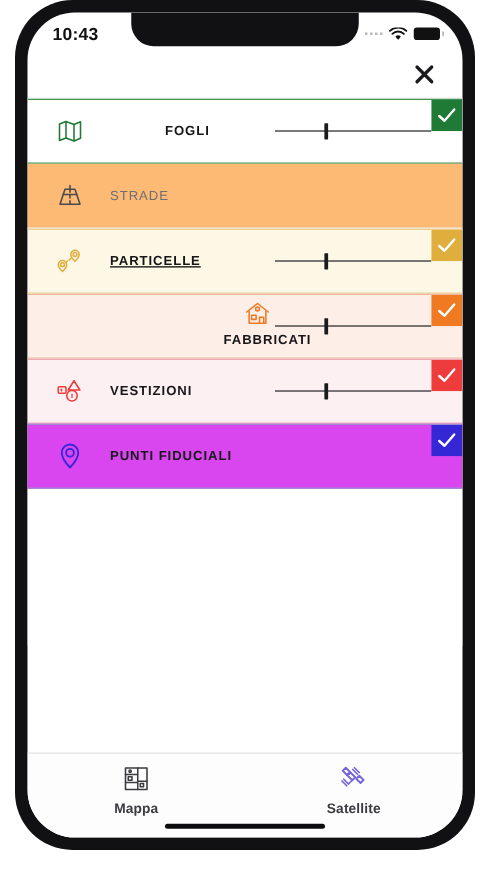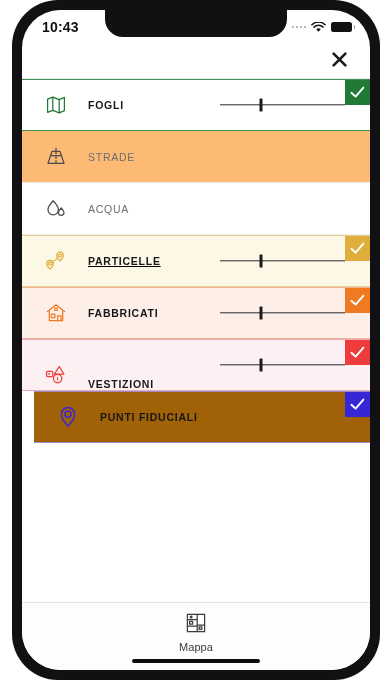--- a/index.html
+++ b/index.html
@@ -221,20 +221,21 @@
     left: 0;
     right: 0;
     bottom: 0;
     height: 68px;
     background: #fdfdfd;
     border-top: 1px solid #e2e2e5;
     display: flex;
     align-items: flex-start;
     padding-top: 7px;
     box-sizing: border-box;
+    font-weight: bold;
   }
   .tab-item {
     flex: 1 1 0;
     display: flex;
     flex-direction: column;
     align-items: center;
     gap: 5px;
     cursor: pointer;
   }
   .tab-icon {
@@ -289,21 +290,21 @@
 
       <div class="sheet-header">
         <button class="close-btn" aria-label="close">
           <svg width="17" height="17" viewBox="0 0 17 17">
             <path d="M2.6 2.6 L14.4 14.4 M14.4 2.6 L2.6 14.4" stroke="#1b1b1e" stroke-width="2.6" stroke-linecap="round"></path>
           </svg>
         </button>
       </div>
 
       <div class="layer-list" id="layer-list">
-          <div class="layer-row active" style="background: rgb(255, 255, 255); border-top: 1px solid rgb(63, 147, 85); border-bottom: 1px solid rgb(63, 147, 85);">
+          <div class="layer-row active" style="background: rgb(255, 255, 255); border-top: 1px solid rgb(63, 147, 85); border-bottom: 1px solid rgb(63, 147, 85); gap: 44px;">
             <div class="row-icon">
               <svg width="26" height="26" viewBox="0 0 26 26" fill="none" stroke="#1f7a36" stroke-width="1.25" stroke-linecap="round" stroke-linejoin="round">
                 <path d="M4.6 7.2 L9.8 5.2 L16.2 7.6 L21.4 5.4 L21.4 18.6 L16.2 20.8 L9.8 18.4
         L4.6 20.4 Z"></path>
                 <path d="M9.8 5.2 L9.8 18.4 M16.2 7.6 L16.2 20.8"></path>
               </svg>
             </div>
             <div class="row-label">FOGLI</div>
             <div class="slider-wrap">
               <div class="slider-track"></div>
@@ -319,31 +320,20 @@
           <div class="layer-row" style="background: #fdba74;">
             <div class="row-icon">
               <svg width="26" height="26" viewBox="0 0 26 26" fill="none" stroke="#4a4a50" stroke-width="1.25" stroke-linecap="round" stroke-linejoin="round">
                 <path d="M9.0 7.4 L17.0 7.4 L21.0 19.4 L5.0 19.4 Z"></path>
         <path d="M13 7.4 L13 19.4" stroke-dasharray="2.4 2.2"></path>
         <path d="M7.6 11.6 L18.4 11.6"></path>
                 <path d="M13 4.4 L13 7.4"></path>
               </svg>
             </div>
             <div class="row-label">STRADE</div>
-          </div>
-          <div class="layer-row" style="background: rgb(255, 255, 255);">
-            <div class="row-icon">
-              <svg width="26" height="26" viewBox="0 0 26 26" fill="none" stroke="#4a4a50" stroke-width="1.25" stroke-linecap="round" stroke-linejoin="round">
-                <path d="M10.2 4.8 C10.2 4.8 15.4 10.4 15.4 13.7 a5.2 5.2 0 0 1 -10.4 0
-        C5 10.4 10.2 4.8 10.2 4.8 Z"></path>
-        <path d="M18.2 12.0 C18.2 12.0 21.0 14.9 21.0 16.6 a2.8 2.8 0 0 1 -5.6 0
-        C15.4 14.9 18.2 12.0 18.2 12.0 Z"></path>
-              </svg>
-            </div>
-            <div class="row-label">ACQUA</div>
           </div>
           <div class="layer-row active" style="background: rgb(253, 247, 230); border-top: 1px solid rgb(232, 207, 142); border-bottom: 1px solid rgb(232, 207, 142); text-decoration: underline;">
             <div class="row-icon">
               <svg width="26" height="26" viewBox="0 0 26 26" fill="none" stroke="#e0ae3c" stroke-width="1.25" stroke-linecap="round" stroke-linejoin="round">
                 <path d="M9.6 4.2 a3.3 3.3 0 0 1 3.3 3.3 c0 2.4 -3.3 5.4 -3.3 5.4
         s-3.3 -3 -3.3 -5.4 a3.3 3.3 0 0 1 3.3 -3.3 Z" transform="translate(7.4,0)"></path>
         <circle cx="17" cy="7.5" r="1.5"></circle>
         <path d="M7.0 12.4 a3.3 3.3 0 0 1 3.3 3.3 c0 2.4 -3.3 5.4 -3.3 5.4
         s-3.3 -3 -3.3 -5.4 a3.3 3.3 0 0 1 3.3 -3.3 Z"></path>
         <circle cx="7" cy="15.7" r="1.5"></circle>
@@ -355,21 +345,21 @@
               <div class="slider-track"></div>
               <div class="slider-thumb" style="left:33%"></div>
             </div>
             <div class="check-badge">
               <svg width="25" height="25" viewBox="0 0 25 25">
     <rect width="25" height="25" fill="#e0ae3c"></rect>
     <path d="M6.4 12.8 L10.6 16.6 L18.4 7.6" stroke="#ffffff" stroke-width="1.9" fill="none" stroke-linecap="round" stroke-linejoin="round"></path>
               </svg>
             </div>
           </div>
-          <div class="layer-row active" style="background: rgb(253, 238, 232); border-top: 1px solid rgb(238, 181, 154); border-bottom: 1px solid rgb(238, 181, 154);">
+          <div class="layer-row active" style="background: rgb(253, 238, 232); border-top: 1px solid rgb(238, 181, 154); border-bottom: 1px solid rgb(238, 181, 154); flex-direction: column;">
             <div class="row-icon">
               <svg width="26" height="26" viewBox="0 0 26 26" fill="none" stroke="#f07a22" stroke-width="1.25" stroke-linecap="round" stroke-linejoin="round">
                 <path d="M4.4 11.6 L13 4.8 L21.6 11.6"></path>
         <path d="M6.3 11.2 L6.3 20.6 L19.7 20.6 L19.7 11.2"></path>
         <rect x="8.3" y="14.2" width="3.6" height="3.3"></rect>
         <path d="M14.6 20.6 L14.6 15.8 L18.0 15.8 L18.0 20.6"></path>
         <circle cx="13" cy="9.2" r="1.5"></circle>
               </svg>
             </div>
             <div class="row-label">FABBRICATI</div>
@@ -377,42 +367,42 @@
               <div class="slider-track"></div>
               <div class="slider-thumb" style="left:33%"></div>
             </div>
             <div class="check-badge">
               <svg width="25" height="25" viewBox="0 0 25 25">
     <rect width="25" height="25" fill="#f07a22"></rect>
     <path d="M6.4 12.8 L10.6 16.6 L18.4 7.6" stroke="#ffffff" stroke-width="1.9" fill="none" stroke-linecap="round" stroke-linejoin="round"></path>
               </svg>
             </div>
           </div>
-          <div class="layer-row active" style="background: rgb(253, 240, 243); border-top: 1px solid rgb(237, 169, 179); border-bottom: 1px solid rgb(237, 169, 179); align-items: flex-end;">
+          <div class="layer-row active" style="background: rgb(253, 240, 243); border-top: 1px solid rgb(237, 169, 179); border-bottom: 1px solid rgb(237, 169, 179);">
             <div class="row-icon">
               <svg width="26" height="26" viewBox="0 0 26 26" fill="none" stroke="#ee3b3b" stroke-width="1.25" stroke-linecap="round" stroke-linejoin="round">
                 <rect x="3.6" y="9.4" width="6.2" height="5.2" rx="1"></rect>
         <path d="M16.2 4.6 L20.9 12.0 L11.5 12.0 Z"></path>
         <circle cx="14.6" cy="16.6" r="4.2"></circle>
         <path d="M6.3 11.4 L6.3 12.8 M5.6 11.9 L6.3 11.3 M14.6 15.3 L14.6 18.0" stroke-width="1.05"></path>
               </svg>
             </div>
             <div class="row-label">VESTIZIONI</div>
             <div class="slider-wrap">
               <div class="slider-track"></div>
               <div class="slider-thumb" style="left:33%"></div>
             </div>
             <div class="check-badge">
               <svg width="25" height="25" viewBox="0 0 25 25">
     <rect width="25" height="25" fill="#ee3b3b"></rect>
     <path d="M6.4 12.8 L10.6 16.6 L18.4 7.6" stroke="#ffffff" stroke-width="1.9" fill="none" stroke-linecap="round" stroke-linejoin="round"></path>
               </svg>
             </div>
           </div>
-          <div class="layer-row active" style="background: #a16207; border-top: 1px solid rgb(155, 140, 208); border-bottom: 1px solid rgb(155, 140, 208); margin-left: 12px;">
+          <div class="layer-row active" style="background: #d946ef; border-top: 1px solid rgb(155, 140, 208); border-bottom: 1px solid rgb(155, 140, 208);">
             <div class="row-icon">
               <svg width="26" height="26" viewBox="0 0 26 26" fill="none" stroke="#3527d6" stroke-width="1.25" stroke-linecap="round" stroke-linejoin="round">
                 <path d="M13 3.6 a6.6 6.6 0 0 1 6.6 6.6 c0 4.9 -6.6 11.8 -6.6 11.8
         S6.4 15.1 6.4 10.2 A6.6 6.6 0 0 1 13 3.6 Z" stroke-width="1.5"></path>
         <circle cx="13" cy="10.2" r="3.1" stroke-width="1.5"></circle>
               </svg>
             </div>
             <div class="row-label">PUNTI FIDUCIALI</div>
             <div class="check-badge">
               <svg width="25" height="25" viewBox="0 0 25 25">
@@ -431,18 +421,31 @@
                 <rect x="4.4" y="4.4" width="17.2" height="17.2"></rect>
         <path d="M14.2 4.4 L14.2 21.6 M4.4 9.6 L14.2 9.6 M4.4 16.0 L14.2 16.0
         M14.2 15.0 L21.6 15.0"></path>
         <rect x="6.6" y="11.4" width="3.0" height="2.8"></rect>
         <rect x="16.2" y="16.8" width="2.6" height="2.6"></rect>
         <circle cx="8.1" cy="7.0" r="0.9"></circle>
               </svg>
             </div>
             <div class="tab-label" style="color:#3b3b40">Mappa</div>
           </div>
+          <div class="tab-item">
+            <div class="tab-icon">
+              <svg width="26" height="26" viewBox="0 0 26 26" fill="none" stroke="#7565d6" stroke-width="1.25" stroke-linecap="round" stroke-linejoin="round">
+                <path d="M8.0 10.4 L10.4 8.0 L14.2 11.8 L11.8 14.2 Z" stroke-width="1.5"></path>
+        <path d="M4.2 6.6 L6.6 4.2 L10.0 7.6 L7.6 10.0 Z" stroke-width="1.5"></path>
+        <path d="M15.0 13.0 L17.4 10.6 L20.8 14.0 L18.4 16.4 Z" stroke-width="1.5"></path>
+        <path d="M12.2 5.6 L16.0 9.4 M13.6 4.2 L17.4 8.0" stroke-width="1.4"></path>
+        <path d="M5.0 13.4 L8.8 17.2 M3.6 14.8 L7.4 18.6" stroke-width="1.4"></path>
+        <path d="M11.4 14.6 L9.0 17.0" stroke-width="1.4"></path>
+              </svg>
+            </div>
+            <div class="tab-label" style="color:#3b3b40">Satellite</div>
+          </div>
         </div>
       <div class="home-indicator"></div>
 
     </div>
   </div>
 </div>
 
 </body></html>

